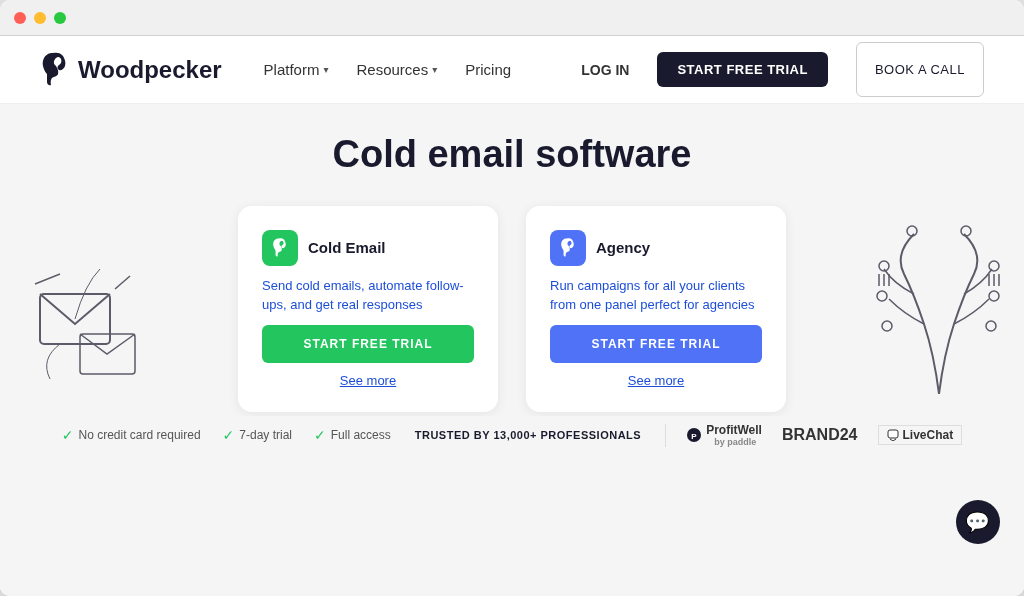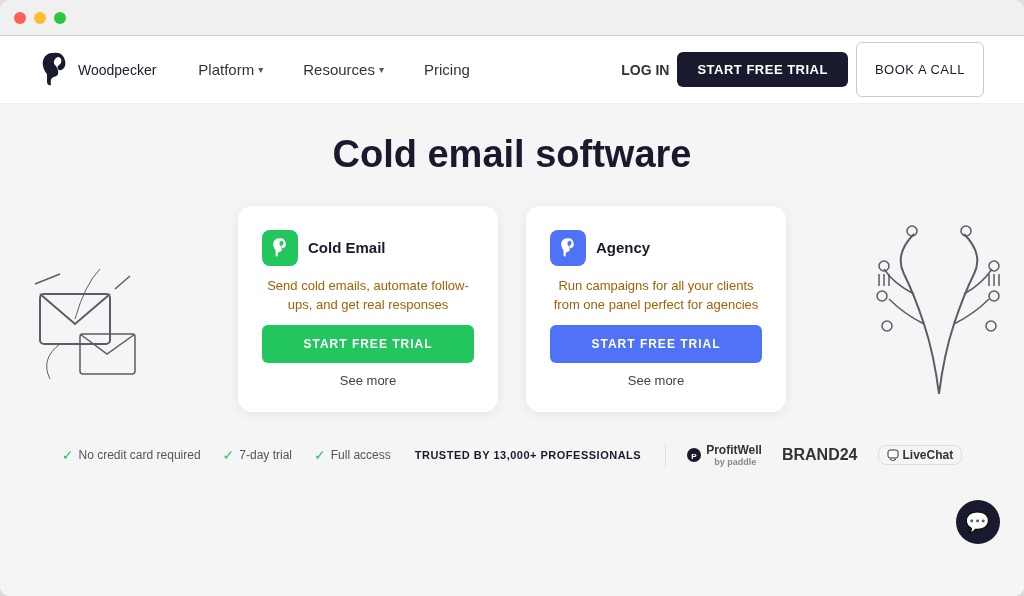--- a/index.html
+++ b/index.html
@@ -57,47 +57,47 @@
     .nav-logo {
       display: flex;
       align-items: center;
       gap: 8px;
       margin-right: 32px;
     }
     .nav-logo-icon {
       width: 30px; height: 36px;
     }
     .nav-logo-text {
-      font-size: 14px;
-      font-weight: 400;
+      font-size: 24px;
+      font-weight: 700;
       color: #1a1a2e;
     }
     .nav-links {
       display: flex;
       align-items: flex-end;
-      gap: 20px;
+      gap: 8px;
       flex: 1;
     }
     .nav-link {
       font-size: 15px;
       color: #333;
       padding: 6px 10px;
       cursor: pointer;
       display: flex;
       align-items: center;
       gap: 4px;
     }
     .chevron {
       font-size: 10px;
       color: #555;
     }
     .nav-actions {
       display: flex;
       align-items: center;
-      gap: 8px;
+      gap: 28px;
     }
     .nav-login {
       font-size: 14px;
       font-weight: 600;
       color: #333;
       cursor: pointer;
     }
     .btn-primary {
       background: #1a1a2e;
       color: #fff;
@@ -139,21 +139,21 @@
       line-height: 1.2;
       max-width: 700px;
       margin-bottom: 28px;
       z-index: 2;
     }
     
     .cards-row {
       display: flex;
       gap: 28px;
       z-index: 2;
-      margin-bottom: 24px;
+      margin-bottom: 4px;
     }
     .card {
       background: #fff;
       border-radius: 14px;
       padding: 24px;
       width: 260px;
       box-shadow: 0 2px 12px rgba(0,0,0,0.07);
       display: flex;
       flex-direction: column;
       gap: 10px;
@@ -171,23 +171,22 @@
     }
     .card-icon-green { background: #22c55e; }
     .card-icon-blue { background: #4f72f7; }
     .card-title {
       font-size: 15px;
       font-weight: 700;
       color: #1a1a2e;
     }
     .card-desc {
       font-size: 13px;
-      color: #a16207;
+      color: #1d4ed8;
       line-height: 1.5;
-      text-align: center;
     }
     .btn-card-green {
       background: #22c55e;
       color: #fff;
       font-size: 12px;
       font-weight: 800;
       padding: 12px 8px;
       border-radius: 6px;
       border: none;
       cursor: pointer;
@@ -200,22 +199,23 @@
       font-size: 12px;
       font-weight: 800;
       padding: 12px 8px;
       border-radius: 6px;
       border: none;
       cursor: pointer;
       letter-spacing: 1px;
       text-align: center;
     }
     .see-more {
-      color: #404040;
+      color: #1d4ed8;
       font-size: 13px;
+      text-decoration: underline;
       cursor: pointer;
       text-align: center;
     }
     .bottom-check {
       display: flex; align-items: center; gap: 5px;
       font-size: 12px; color: #555;
     }
     .check-icon { color: #22c55e; font-size: 14px; }
     .trusted-text {
       font-size: 11px;
@@ -228,21 +228,21 @@
       align-items: center;
       gap: 20px;
       padding-left: 20px;
       border-left: 1px solid #ddd;
     }
     .brand-item {
       display: flex; align-items: center; gap: 4px;
       font-size: 14px; font-weight: 700; color: #333;
     }
     .brand-item.brand24 { font-size: 16px; font-weight: 900; }
-    .brand-item.livechat { border: 1.5px solid #ddd; padding: 2px 8px; border-radius: 8px; font-size: 12px; }
+    .brand-item.livechat { border: 1.5px solid #ddd; padding: 2px 8px; border-radius: 0; font-size: 12px; }
     
     .doodle-left {
       position: absolute;
       left: 30px;
       top: 160px;
       width: 110px;
       opacity: 0.7;
       z-index: 1;
     }
     .doodle-right {

